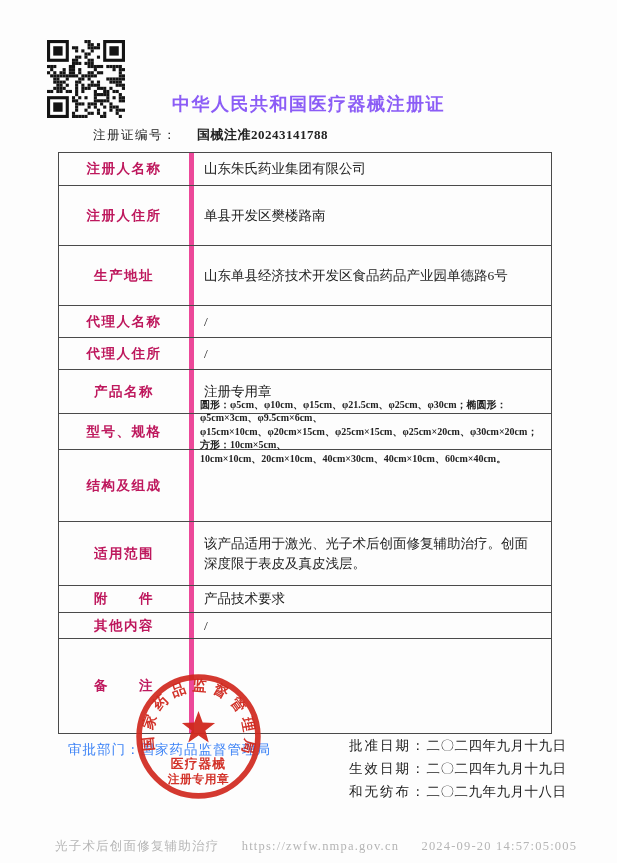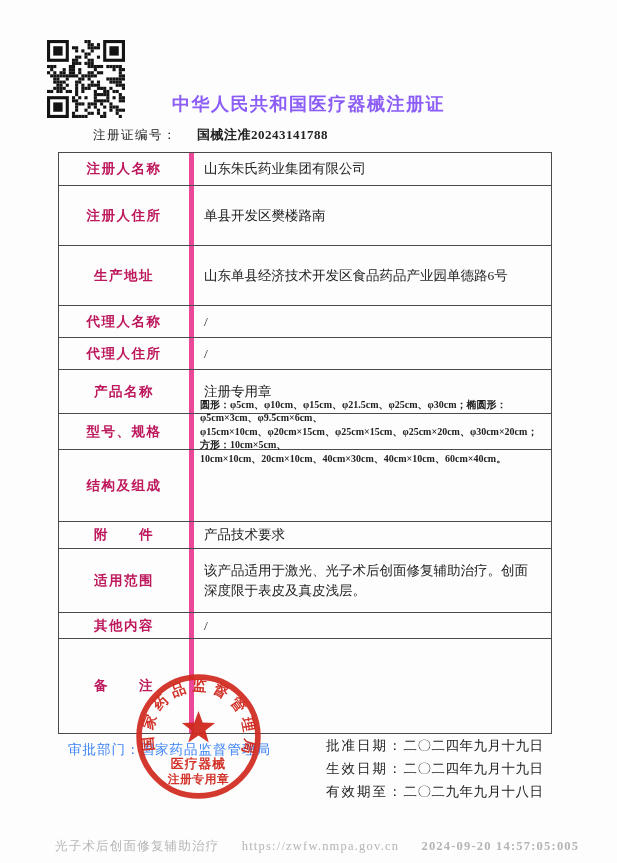--- a/index.html
+++ b/index.html
@@ -46,34 +46,34 @@
     padding:3px 8px 3px 10px;
     font-size:13.5px; color:#222;
     white-space:pre-line; line-height:1.45;
   }
   .tvalue.small { font-size:10px; line-height:1.35; padding:2px 4px 2px 6px; letter-spacing:0;font-weight:bold; }
   .h1{height:33px}.h2{height:60px}.h3{height:60px}.h4{height:32px}.h5{height:32px}
   .h6{height:44px}.h7{height:36px}.h8{height:72px}.h9{height:64px}.h10{height:27px}
   .h11{height:26px}.h12{height:94px}
   
   .approval-left { position:absolute; left:68px; top:741px; font-size:13.5px; letter-spacing:1px; color:#3b82f6; z-index:1; }
-  .approval-dates { position:absolute; left:326px; top:737px; z-index:1; }
+  .approval-dates { position:absolute; left:349px; top:737px; z-index:1; }
   .date-line { font-size:13.5px; letter-spacing:0.5px; height:23px; color:#1c1c1c; }
   .date-line .dlabel { letter-spacing:2px; }
   
   .stamp { position:absolute; left:135px; top:673px; width:127px; height:127px; z-index:2; }
   .stamp text { font-family:"Liberation Sans","DejaVu Sans",sans-serif; font-weight:600; }
   
   .footer {
     position:absolute; left:55px; top:838px; width:520px;
     font-size:12.5px; color:#b5b5b5; letter-spacing:1.2px;
     white-space:nowrap;
   }
   .footer span { margin-right:18px; }
-  .footer span:last-child { margin-right:11px;font-weight:bold; }
+  .footer span:last-child { margin-right:11px; }
 </style>
 </head>
 <body>
 
 <div class="page">
 
   <svg id="qr-svg" class="qr" viewBox="0 0 75 75" fill="#141414">
       <rect x="36" y="0" width="3" height="3"></rect>
       <rect x="39" y="0" width="3" height="3"></rect>
       <rect x="39" y="3" width="3" height="3"></rect>
@@ -322,29 +322,29 @@
     </div>
     <div class="trow h7">
       <div class="tlabel">型号、规格</div>
       <div class="tvalue small">圆形：φ5cm、φ10cm、φ15cm、φ21.5cm、φ25cm、φ30cm；椭圆形：φ5cm×3cm、φ9.5cm×6cm、
 φ15cm×10cm、φ20cm×15cm、φ25cm×15cm、φ25cm×20cm、φ30cm×20cm；方形：10cm×5cm、
 10cm×10cm、20cm×10cm、40cm×30cm、40cm×10cm、60cm×40cm。</div>
     </div>
     <div class="trow h8">
       <div class="tlabel">结构及组成</div>
     </div>
-    <div class="trow h10">
-      <div class="tlabel">附　　件</div>
-      <div class="tvalue">产品技术要求</div>
-    </div>
     <div class="trow h9">
       <div class="tlabel">适用范围</div>
       <div class="tvalue">该产品适用于激光、光子术后创面修复辅助治疗。创面
 深度限于表皮及真皮浅层。</div>
     </div>
+    <div class="trow h10">
+      <div class="tlabel">附　　件</div>
+      <div class="tvalue">产品技术要求</div>
+    </div>
     <div class="trow h11">
       <div class="tlabel">其他内容</div>
       <div class="tvalue">/</div>
     </div>
     <div class="trow h12">
       <div class="tlabel">备　　注</div>
       <div class="tvalue"></div>
     </div>
   </div>
 
@@ -353,21 +353,21 @@
   </div>
 
   <div class="approval-dates">
     <div class="date-line">
       <span class="dlabel">批准日期：</span><span>二〇二四年九月十九日</span>
     </div>
     <div class="date-line">
       <span class="dlabel">生效日期：</span><span>二〇二四年九月十九日</span>
     </div>
     <div class="date-line">
-      <span class="dlabel">有效期至：</span><span>二〇二九年九月十八日</span>
+      <span class="dlabel">和无纺布：</span><span>二〇二九年九月十八日</span>
     </div>
   </div>
 
   <svg class="stamp" viewBox="0 0 124 124">
     <defs>
       <path id="ring-path" d="M 19.7 77.4 A 45 45 0 1 1 104.3 77.4" fill="none"></path>
     </defs>
     <circle cx="62" cy="62" r="58" fill="none" stroke="#d0281e" stroke-width="5.5" opacity="0.92"></circle>
     <text font-size="14" fill="#d0281e" letter-spacing="5.5" opacity="0.95">
       <textPath href="#ring-path" startOffset="2">国家药品监督管理局</textPath>

